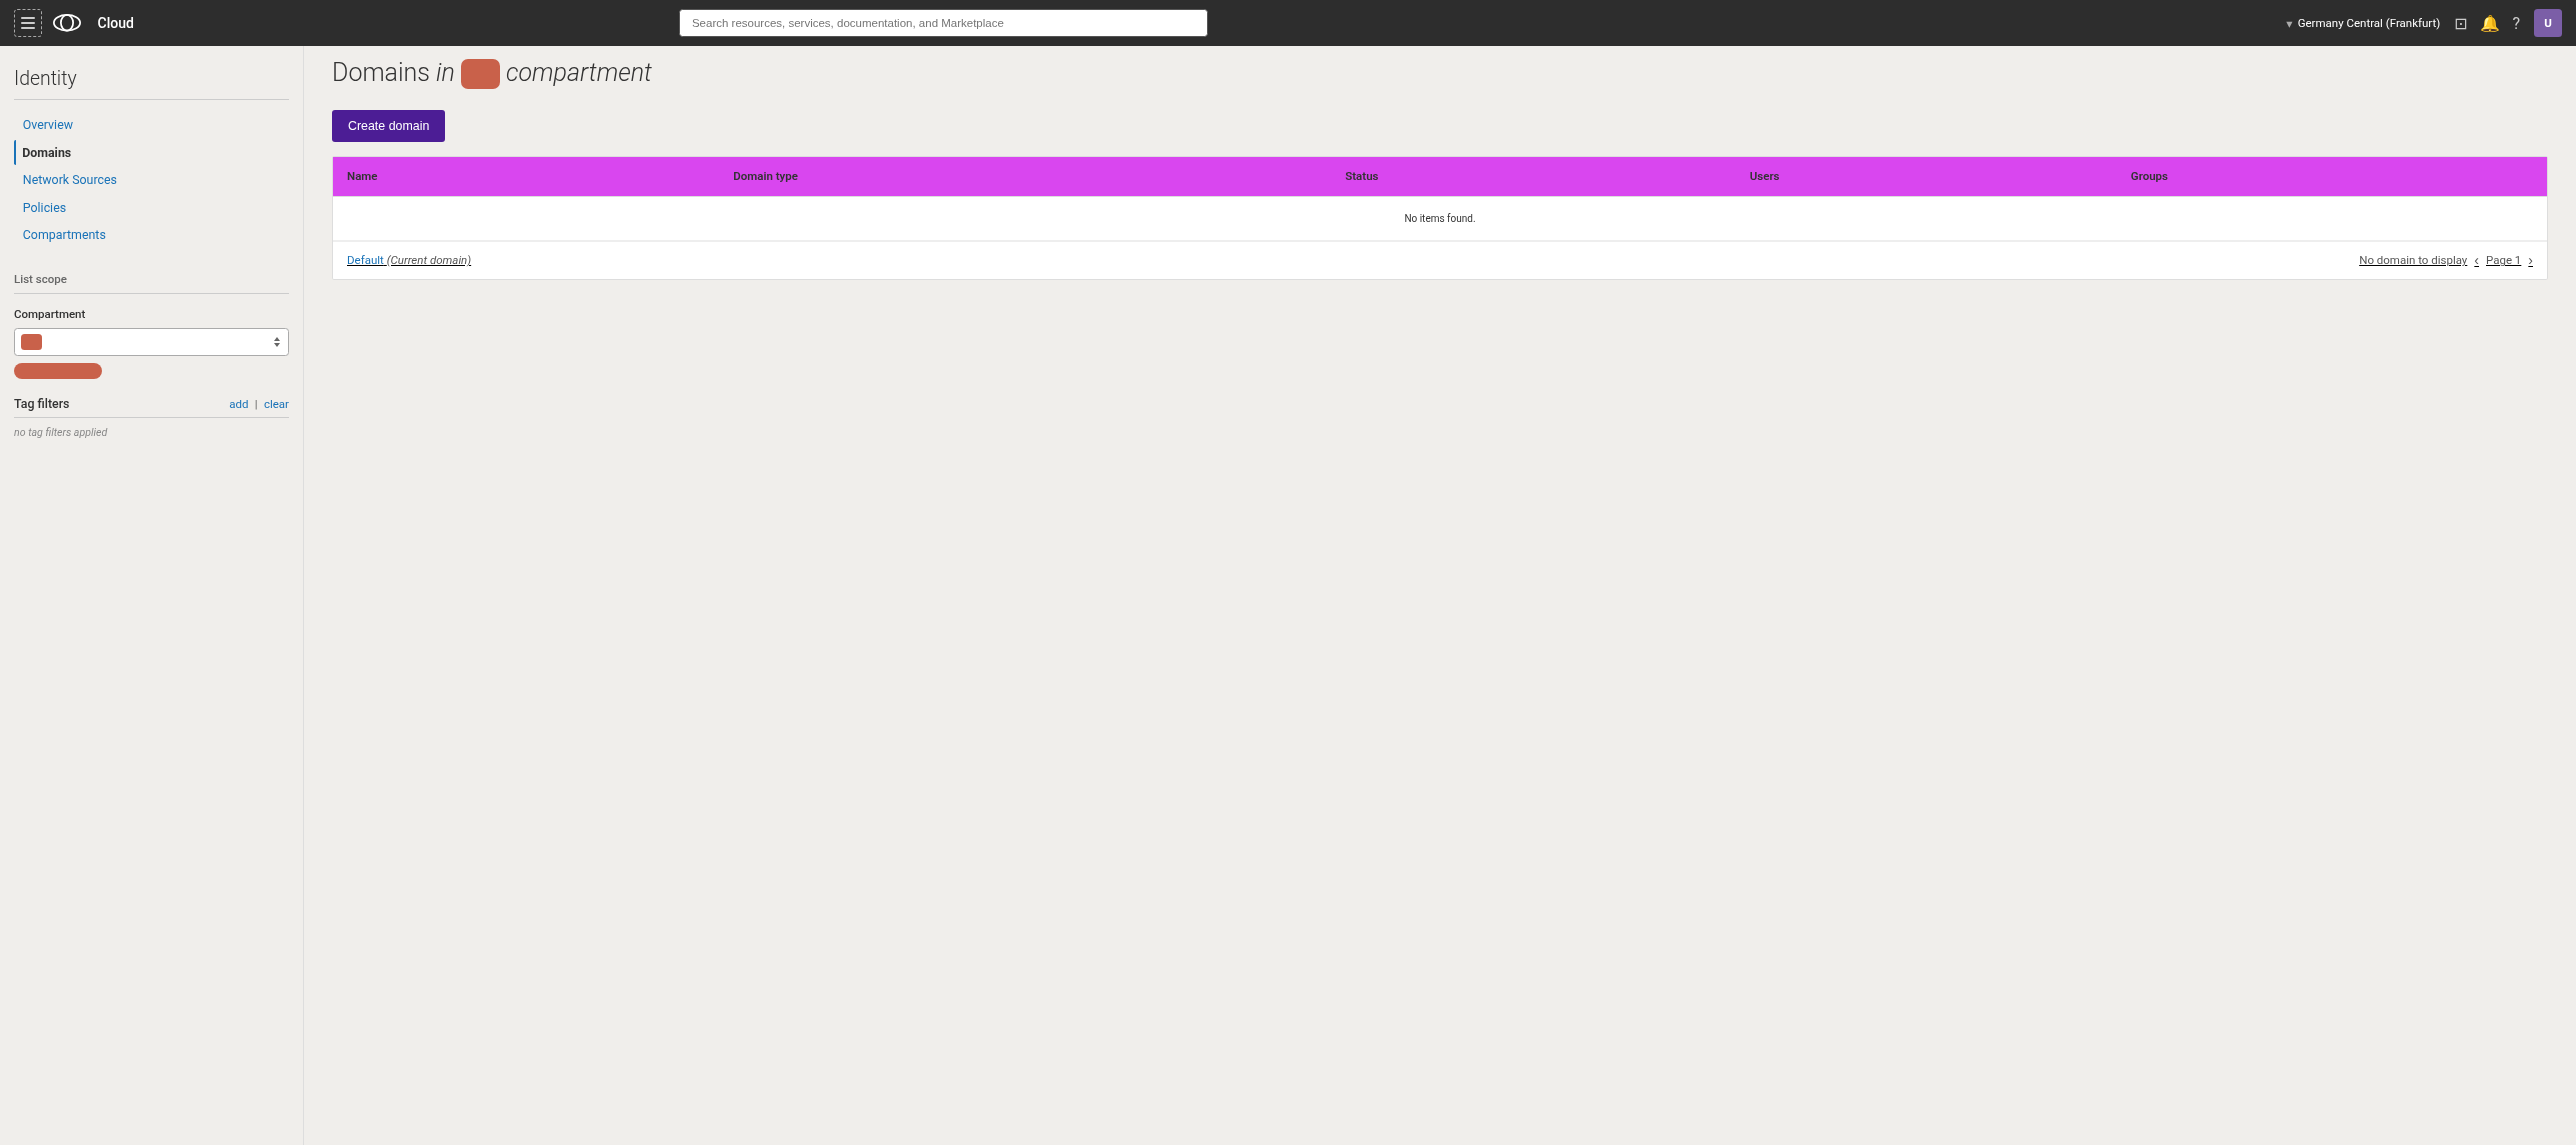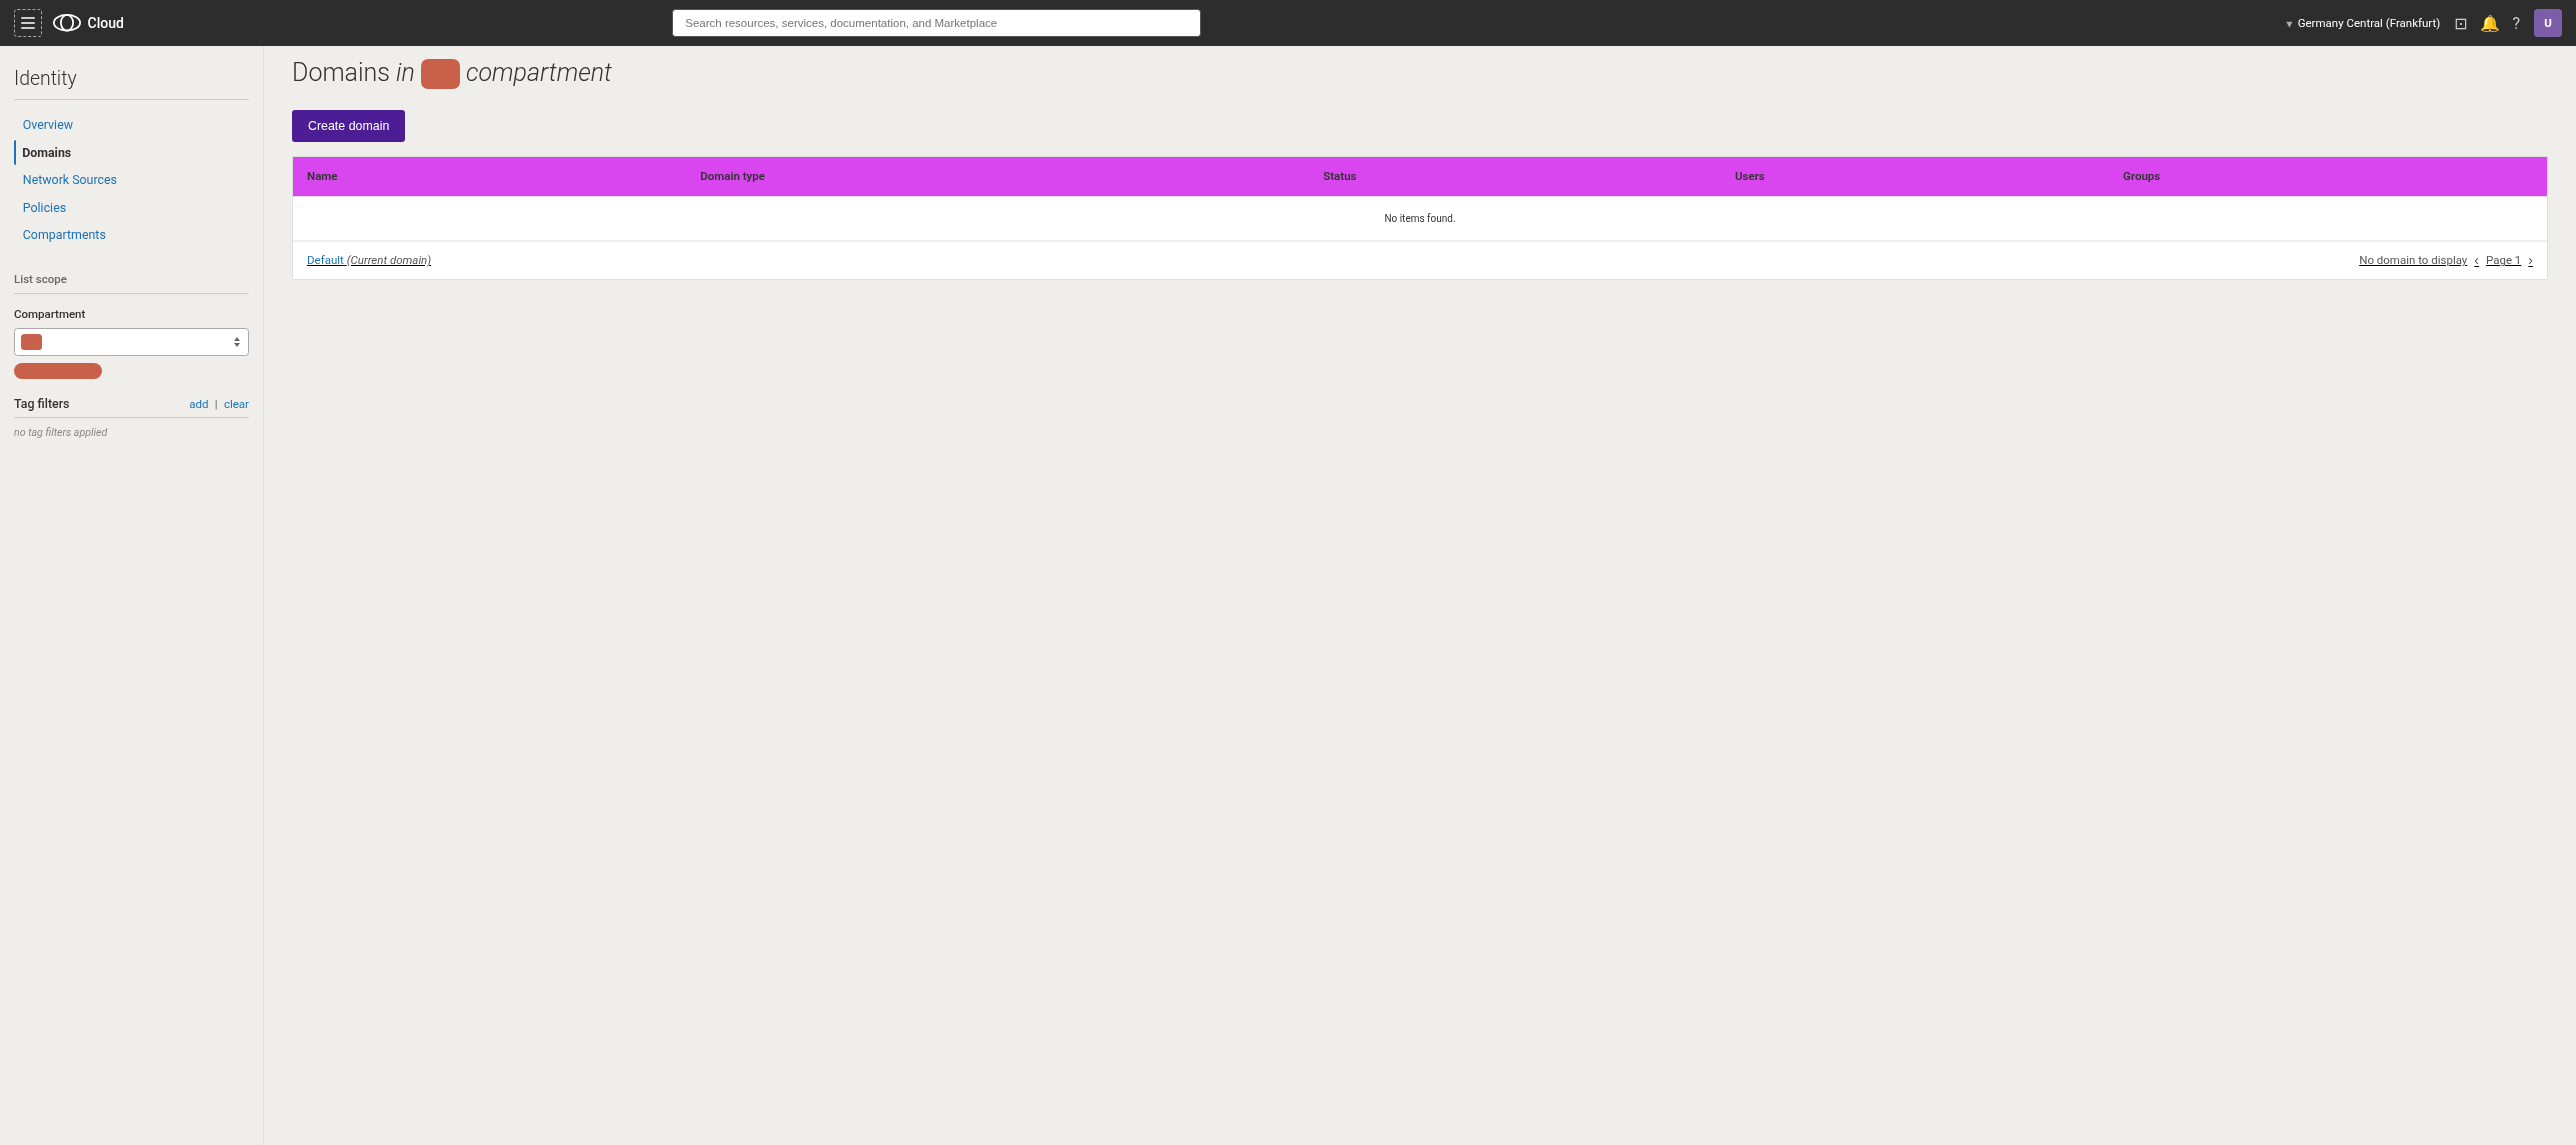--- a/index.html
+++ b/index.html
@@ -25,21 +25,21 @@
       cursor: pointer;
       flex-shrink: 0;
     }
     .topnav-menu-btn span {
       display: flex; flex-direction: column; gap: 3.5px;
     }
     .topnav-menu-btn span i {
       display: block; width: 14px; height: 1.8px; background: #ccc; border-radius: 0.9px;
     }
     .topnav-logo {
-      display: flex; align-items: center; gap: 7px; color: #fff; font-size: 14px; font-weight: 500; flex-shrink: 0;
+      display: flex; align-items: center; gap: 17px; color: #fff; font-size: 14px; font-weight: 500; flex-shrink: 0;
     }
     .topnav-logo svg { flex-shrink: 0; }
     .topnav-search {
       flex: 1;
       max-width: 529px;
       margin: 0 auto;
     }
     .topnav-search input {
       width: 100%;
       background: #fff;
@@ -61,21 +61,21 @@
     .topnav-avatar {
       width: 28px; height: 28px; background: #7b5ea7; border-radius: 3.5px;
       display: flex; align-items: center; justify-content: center; color: #fff; font-size: 11.5px; font-weight: bold; cursor: pointer;
     }
 
     
     .layout { display: flex; margin-top: 46px; min-height: calc(100vh - 46px); }
 
     
     .sidebar {
-      width: 264px;
+      width: 304px;
       flex-shrink: 0;
       background: #f0eeeb;
       padding: 21px 14px;
       border-right: 0.9px solid #ddd;
     }
     .sidebar-title {
       font-size: 19.4px;
       font-weight: 300;
       color: #333;
       margin-bottom: 8.8px;

